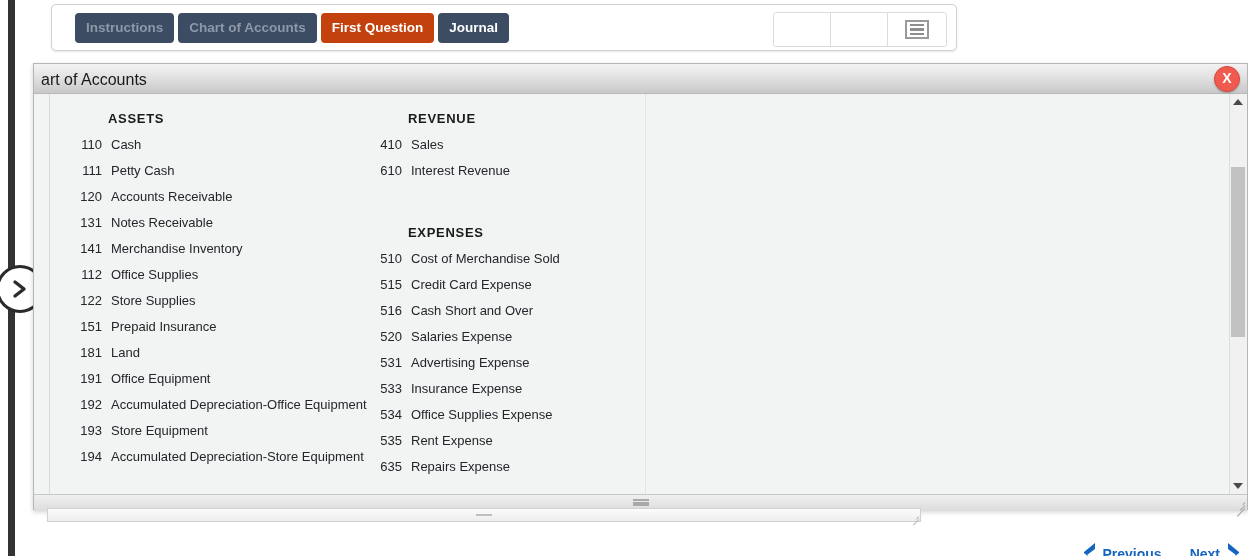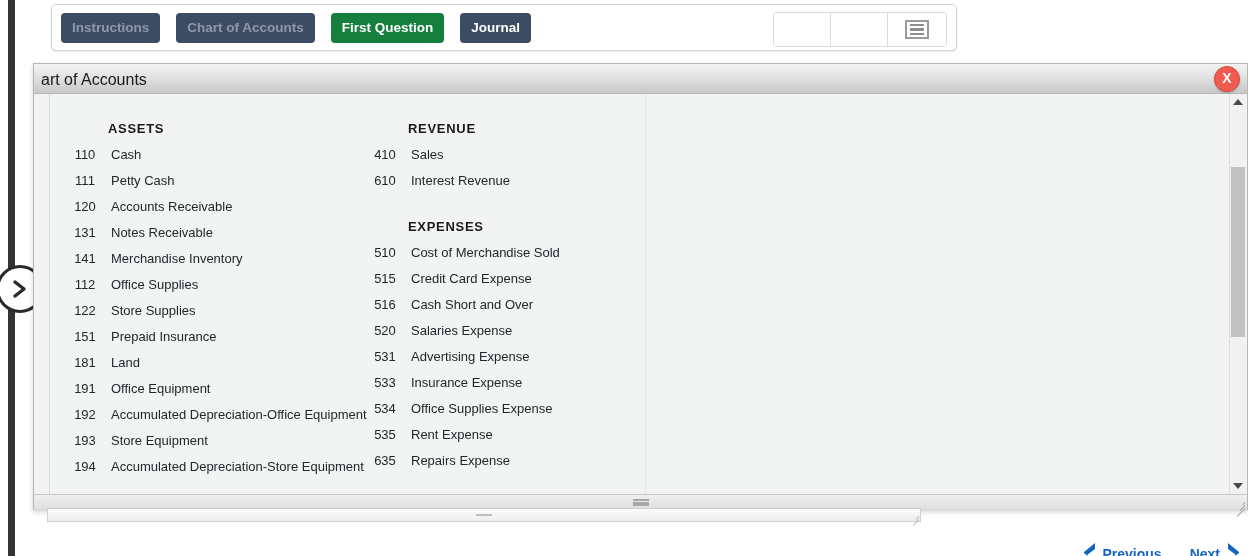--- a/index.html
+++ b/index.html
@@ -49,40 +49,40 @@
     width: 906px;
     height: 47px;
     box-sizing: border-box;
     background: #ffffff;
     border: 1px solid #d2d2d2;
     border-radius: 5px;
     box-shadow: 0 1px 2px rgba(0,0,0,0.10);
   }
   .tabs {
     position: absolute;
-    left: 9px;
+    left: 23px;
     top: 8px;
     display: flex;
-    gap: 16px;
+    gap: 4px;
   }
   .tab {
     height: 30px;
     line-height: 30px;
     padding: 0 11px;
     border-radius: 4px;
     background: #3c4c63;
     color: #ffffff;
     font-size: 13.5px;
     font-weight: bold;
     white-space: nowrap;
     cursor: pointer;
     user-select: none;
   }
   .tab.muted { color: #8d98a8; }
-  .tab.active { background: #15803d; }
+  .tab.active { background: #c2410c; }
 
   .toolgroup {
     position: absolute;
     right: 9px;
     top: 7px;
     display: flex;
     height: 33px;
     border: 1px solid #dcdcdc;
     border-radius: 3px;
     background: #ffffff;
@@ -171,47 +171,47 @@
   .col-divider {
     position: absolute;
     left: 595px;
     top: 0;
     bottom: 0;
     width: 1px;
     background: #e3e4e4;
   }
   .acct-col {
     position: absolute;
-    top: 22px;
+    top: 12px;
   }
   .acct-col.assets { left: 18px; width: 330px; }
   .acct-col.revenue { left: 318px; width: 270px; }
 
   .group-head {
     font-size: 13px;
     font-weight: bold;
     color: #1a1a1a;
     letter-spacing: 0.7px;
     height: 26px;
     line-height: 26px;
     padding-left: 40px;
   }
-  .group-head.spaced { margin-top: 20px; }
+  .group-head.spaced { margin-top: 36px; }
 
   .acct-row {
     display: flex;
     height: 26px;
     line-height: 26px;
     font-size: 13px;
     color: #23272b;
     cursor: pointer;
   }
   .acct-num {
     width: 34px;
-    text-align: center;
+    text-align: right;
     flex: none;
   }
   .acct-name { padding-left: 9px; white-space: nowrap; }
 
   
   .vscroll {
     position: absolute;
     right: 1px;
     top: 0;
     width: 16px;

